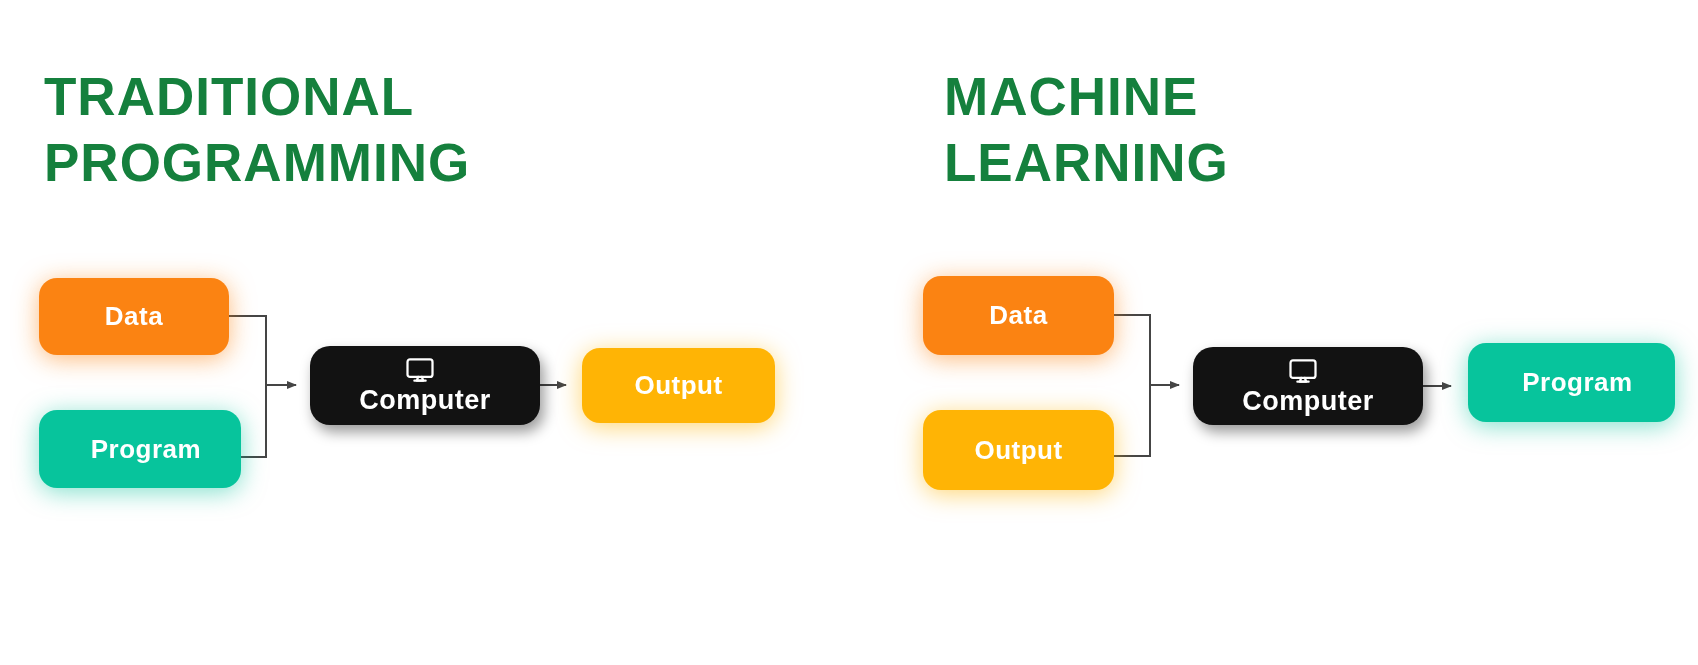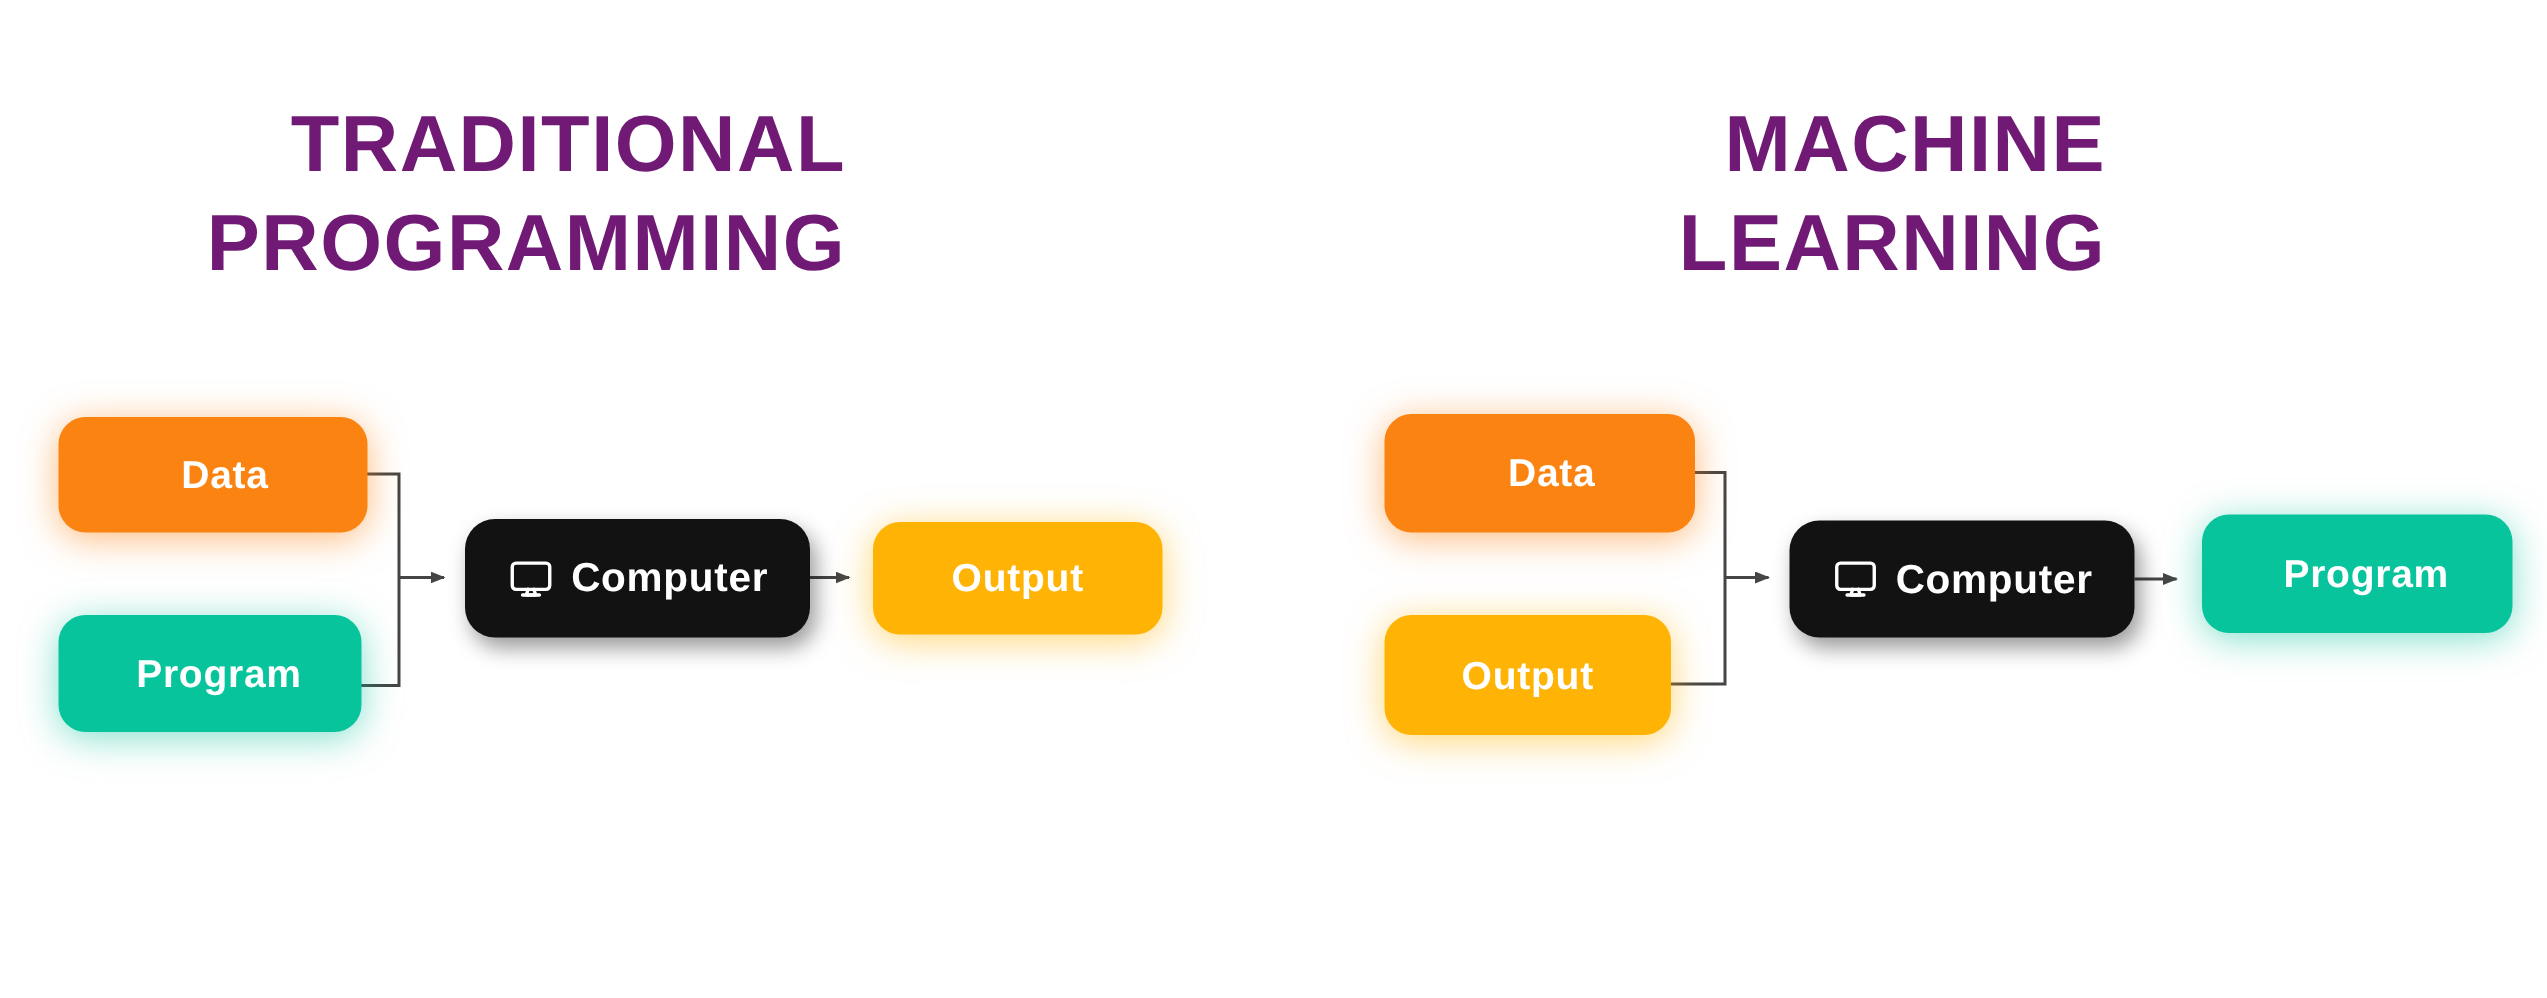--- a/index.html
+++ b/index.html
@@ -10,41 +10,40 @@
     overflow:hidden;
     font-family:"Liberation Sans","DejaVu Sans",sans-serif;
   }
   .title{
     position:absolute;
     margin:0;
     font-size:53px;
     line-height:66px;
     font-weight:800;
     letter-spacing:1px;
-    color:#701a75;
-    text-align:right;
+    color:#15803d;
   }
   .title.left-t{left:44px;top:64px;width:520px;}
   .title.right-t{left:944px;top:64px;width:460px;}
 
   .node{
     position:absolute;
     display:flex;
     align-items:center;
     justify-content:center;
     border-radius:18px;
     color:#ffffff;
     font-weight:800;
     font-size:26px;
     letter-spacing:.5px;
   }
-  .node.orange{box-shadow:0 4px 24px rgba(251,131,18,.55);padding-left:16px;}
+  .node.orange{box-shadow:0 4px 24px rgba(251,131,18,.55);}
   .node.teal  {box-shadow:0 4px 24px rgba(7,196,156,.50);padding-left:12px;}
   .node.yellow{box-shadow:0 4px 24px rgba(255,180,5,.55);}
-  .node.black {border-radius:20px;font-size:27px;box-shadow:4px 7px 14px rgba(0,0,0,.40);}
+  .node.black {border-radius:20px;font-size:27px;box-shadow:4px 7px 14px rgba(0,0,0,.40);flex-direction:column;}
 
   
   .l-data    {left:39px;  top:278px; width:190px; height:77px;}
   .l-program {left:39px;  top:410px; width:190px; height:78px;}
   .l-computer{left:310px; top:346px; width:230px; height:79px;}
   .l-output  {left:582px; top:348px; width:193px; height:75px;}
 
   
   .r-data    {left:923px;  top:276px; width:191px; height:79px;}
   .r-output  {left:923px;  top:410px; width:191px; height:80px;}

